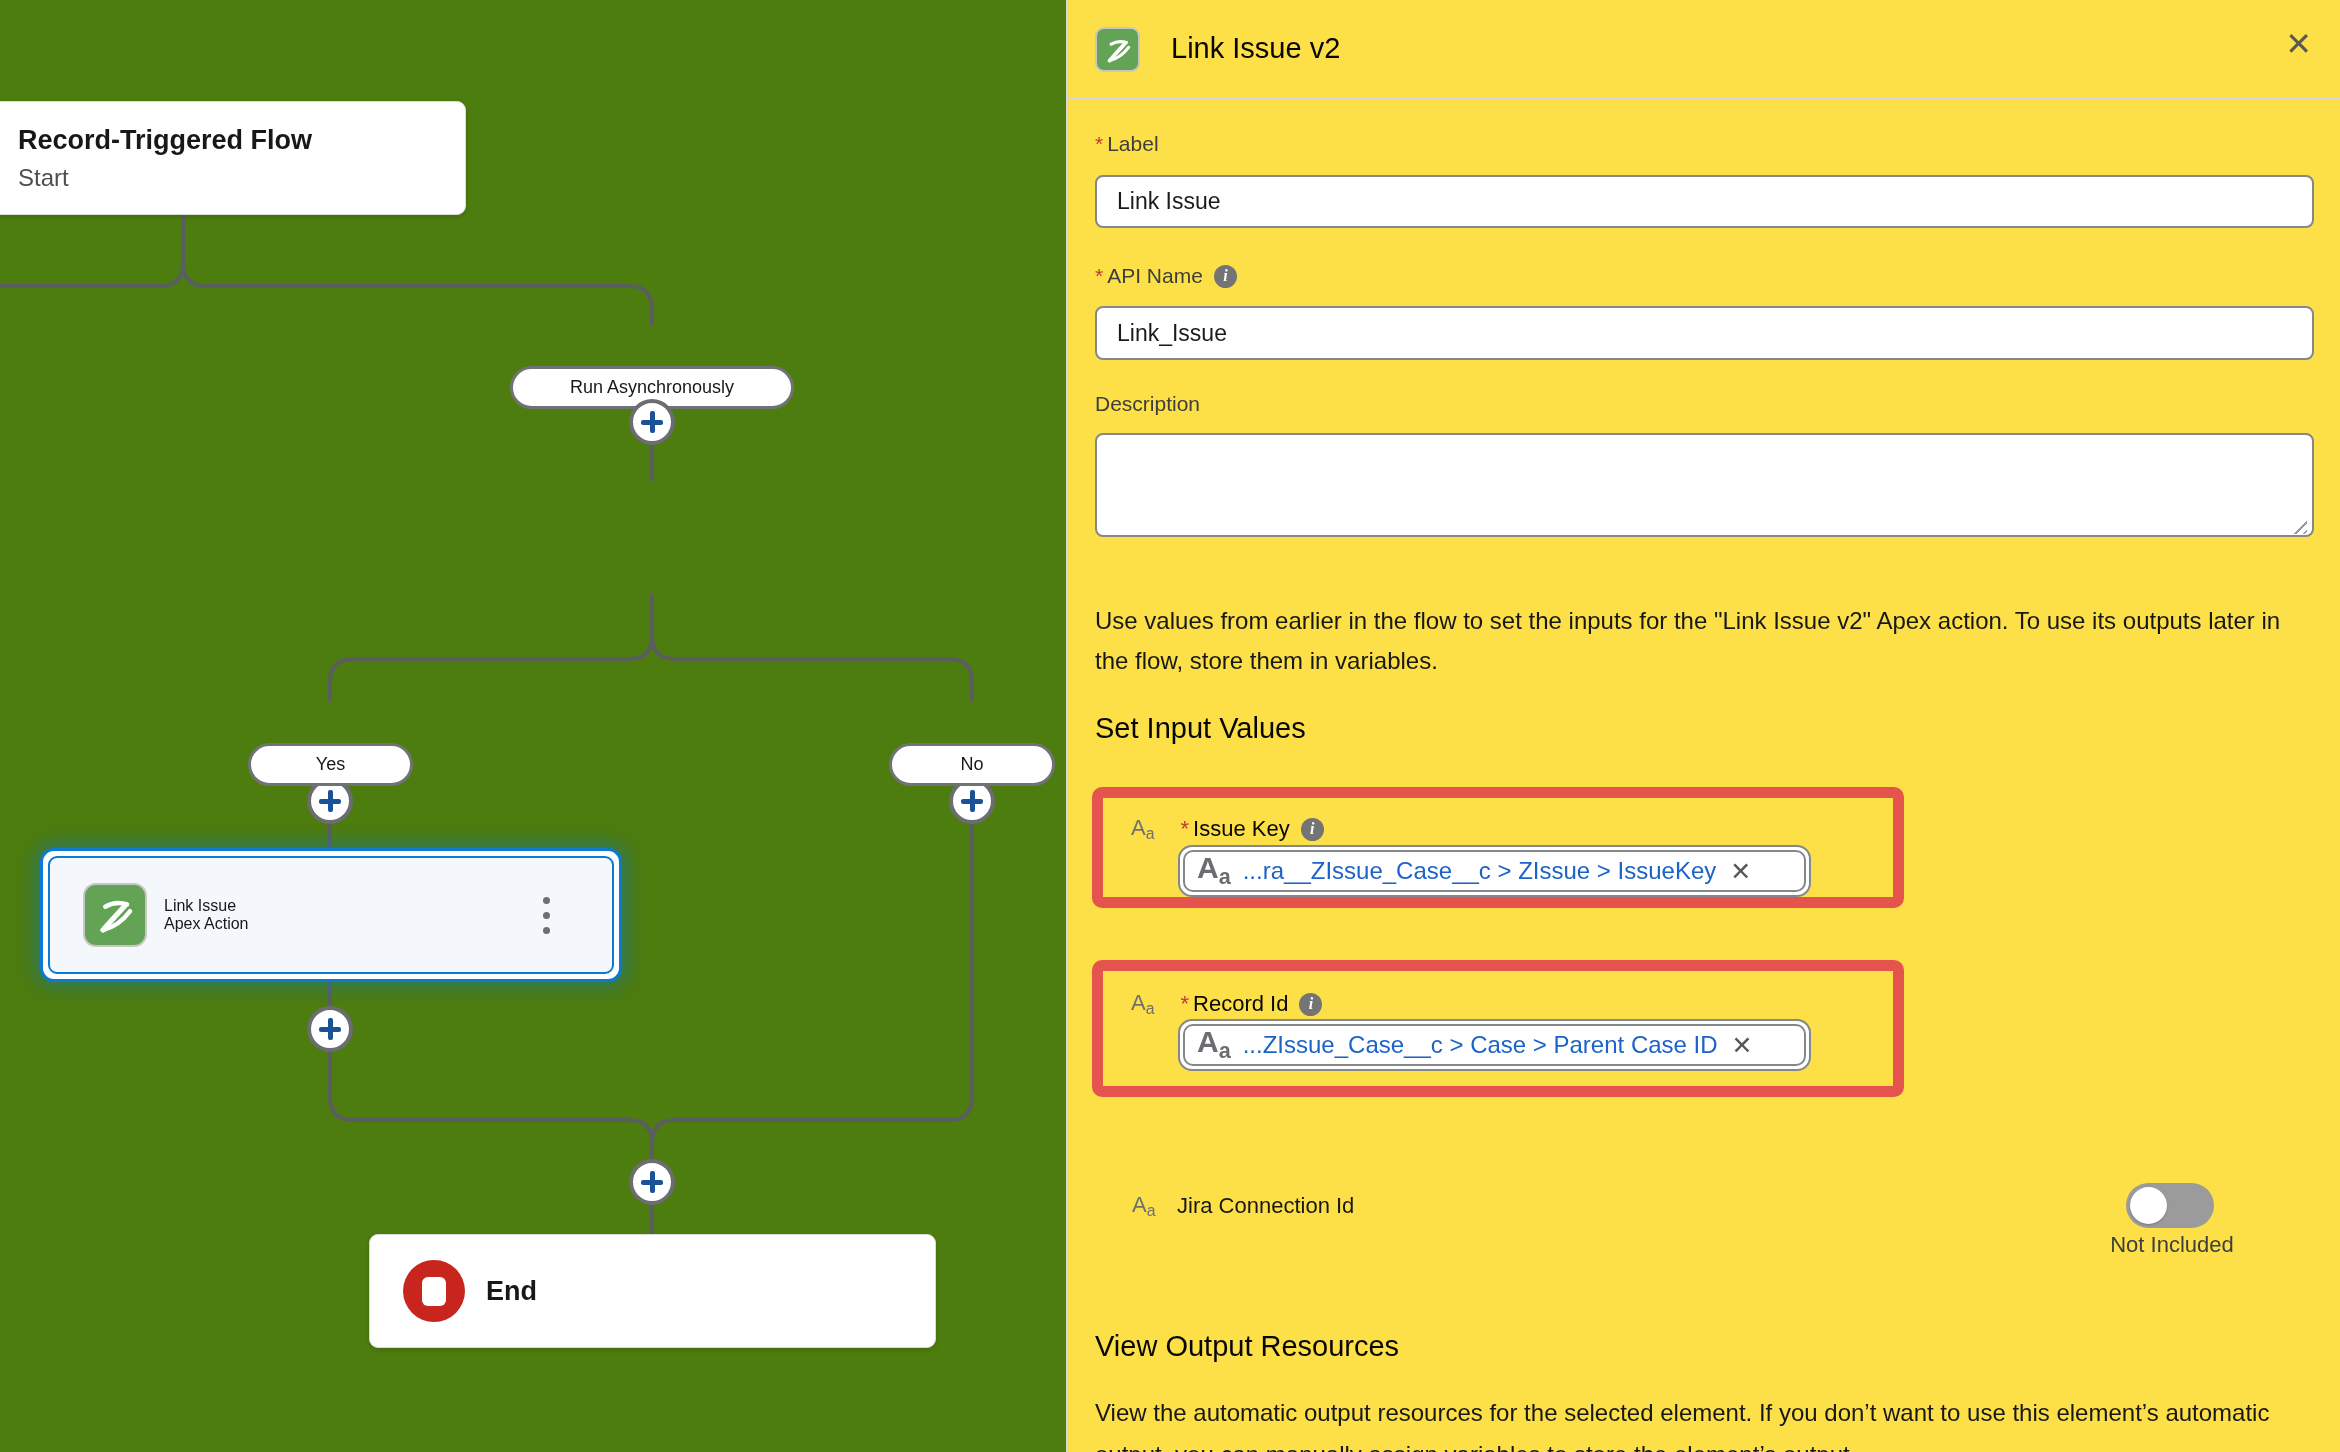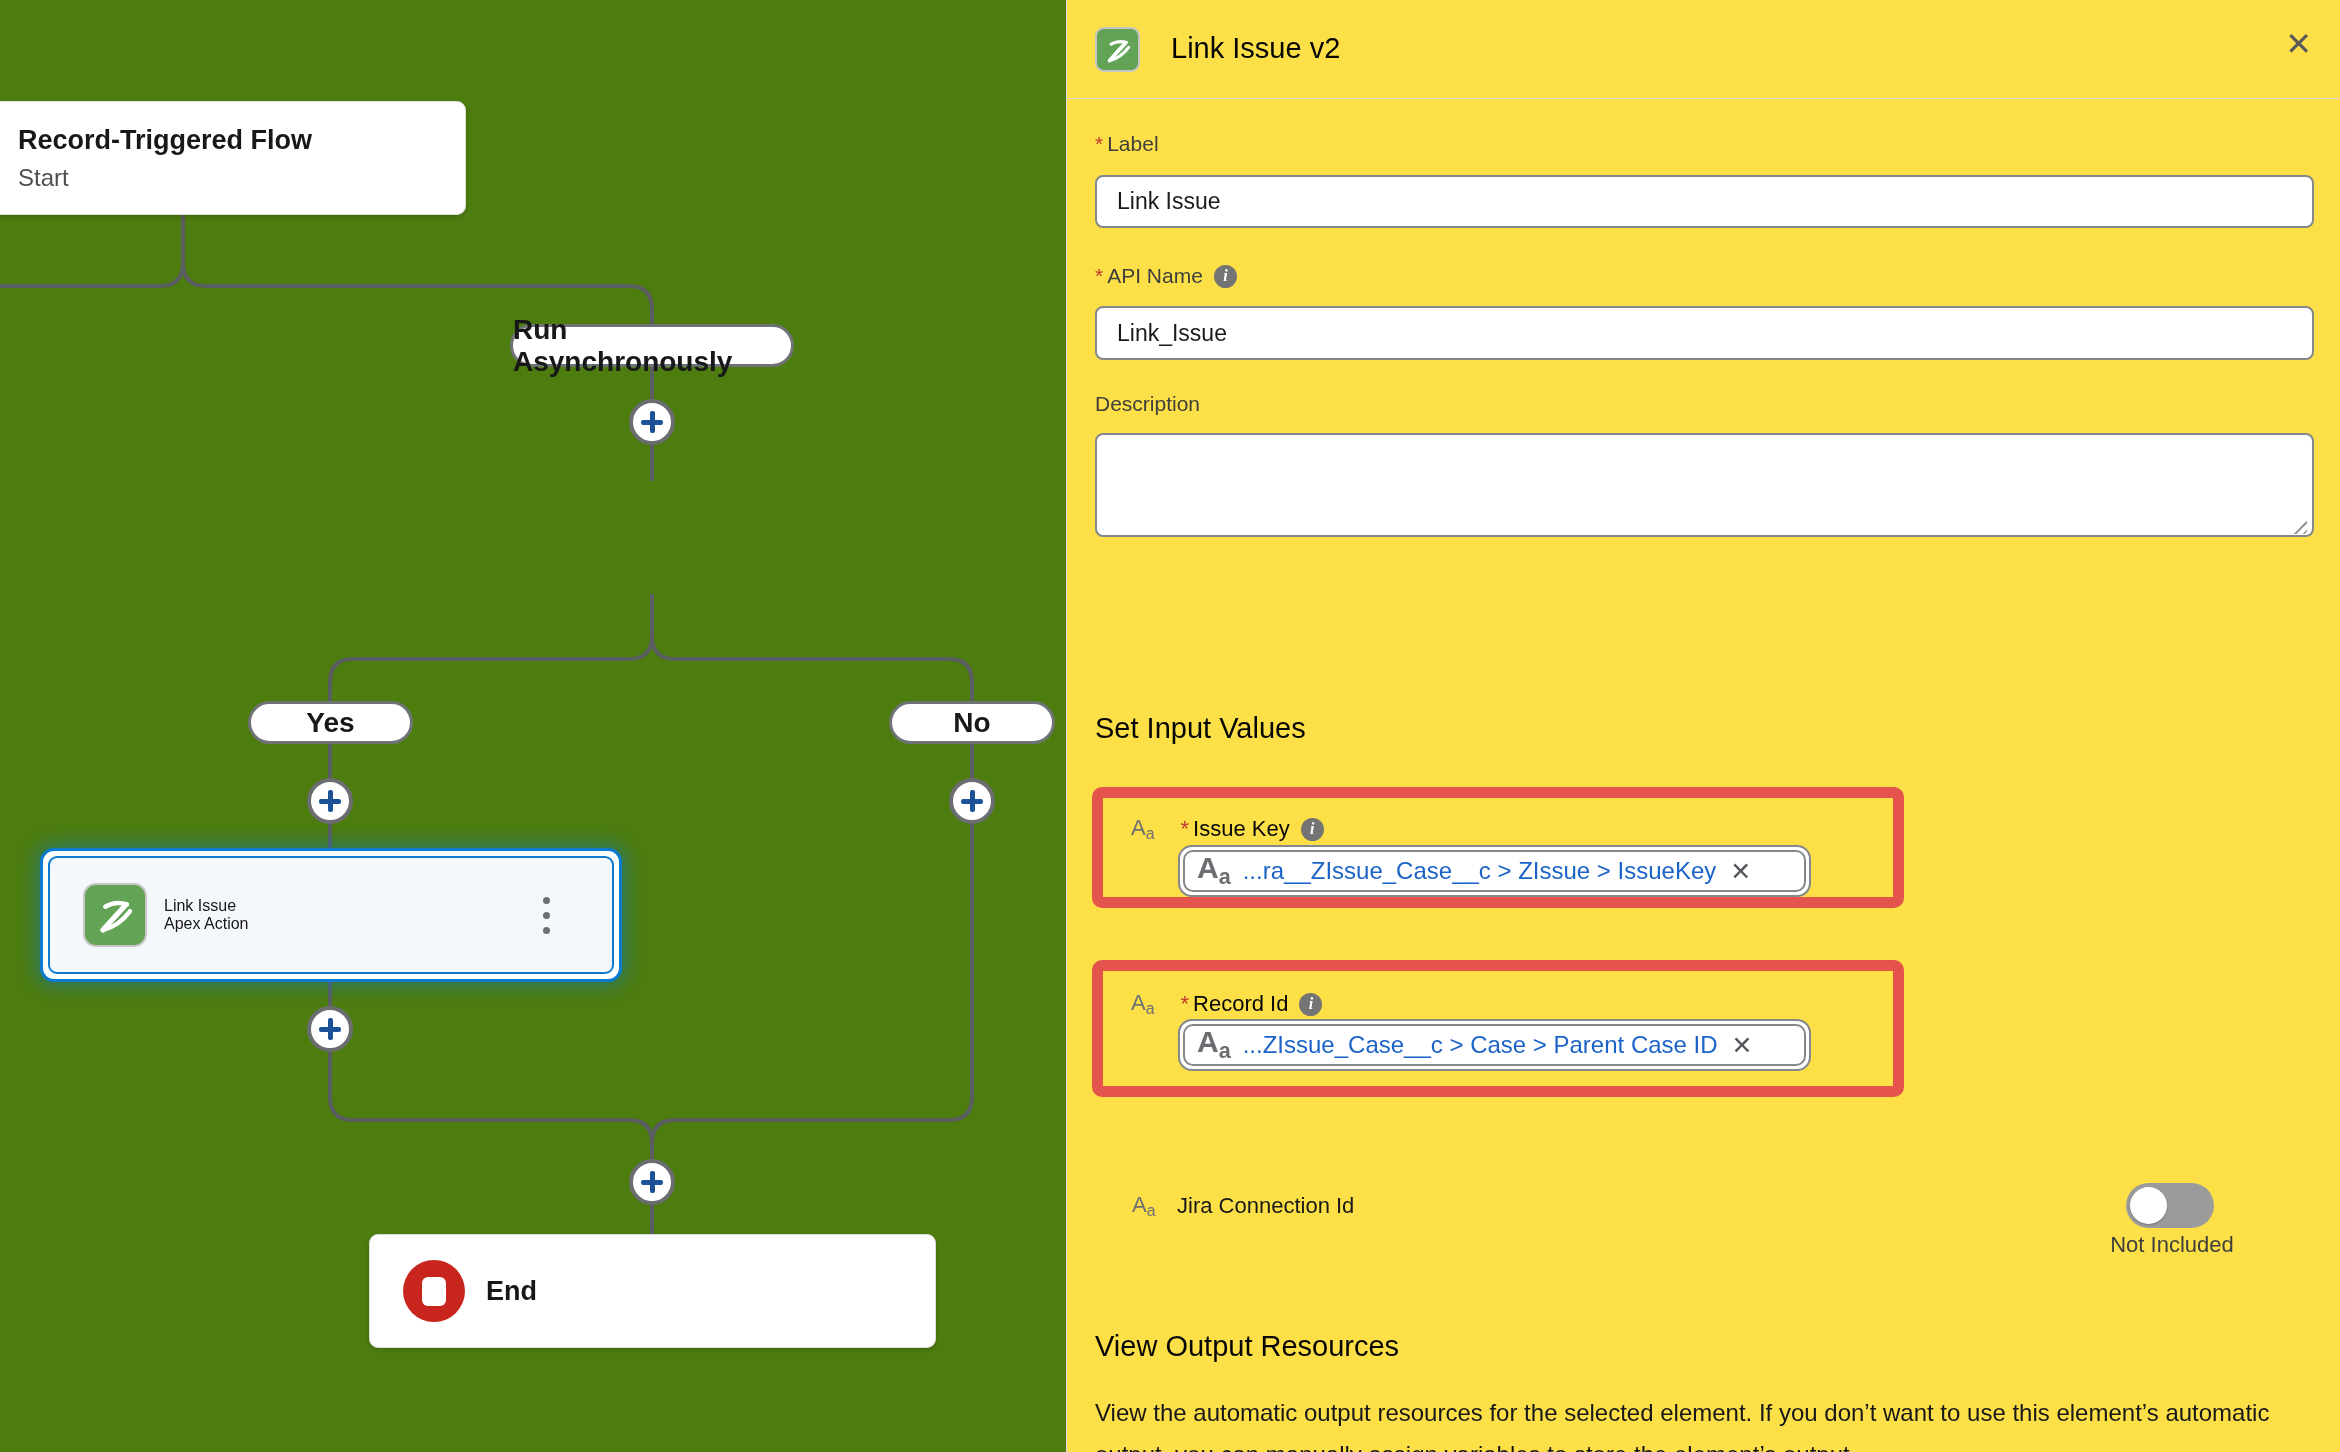--- a/index.html
+++ b/index.html
@@ -45,21 +45,21 @@
   }
   .apex-inner .zicon { margin-left:33px; }
   .apex-inner .txt { margin-left:17px; }
   .dots { margin-left:auto; margin-right:62px; display:flex; flex-direction:column; gap:8px; }
   .dots i { width:7px; height:7px; border-radius:50%; background:#6D6F73; }
   
   .pill {
     position:absolute; height:43px; background:#fff; border:3px solid #70737.6;
     border:3px solid #707376; border-radius:22px;
     display:flex; align-items:center; justify-content:center;
-    font-size:28px; font-weight:bold; color:#181818;
+    font-size:18px; font-weight:normal; color:#181818;margin-top:42px;
   }
   .pill-async { left:510px; top:324px; width:284px; }
   .pill-yes { left:248px; top:701px; width:165px; }
   .pill-no  { left:889px; top:701px; width:166px; }
   
   .plus {
     position:absolute; width:46px; height:46px; border-radius:50%;
     background:#fff; border:4px solid #6B6D70;
   }
   .plus::before, .plus::after { content:""; position:absolute; background:#1B5297; }
@@ -234,20 +234,21 @@
       <span class="info-icon">i</span>
     </div>
     <input class="text-input" style="top: 306px; height: 54px;" value="Link_Issue">
 
     <div class="fld-label" style="top:392px;">
       <span>Description</span>
     </div>
     <textarea class="text-input" style="top: 433px;" value=""></textarea>
     <div class="resize-grip"></div>
 
+    <p class="para" style="top:601px; width:1195px;">Use values from earlier in the flow to set the inputs for the "Link Issue v2" Apex action. To use its outputs later in the flow, store them in variables.</p>
 
     <h2 class="h2" style="top:712px;">Set Input Values</h2>
 
     <div class="input-group grp1">
       <div class="grp-labelrow" style="top:17px;">
         <span class="aa"><span>A</span><span class="sub">a</span></span>
         <span class="lblwrap">
           <span class="req">*</span>
           <span>Issue Key</span>
           <span class="info-icon">i</span>

